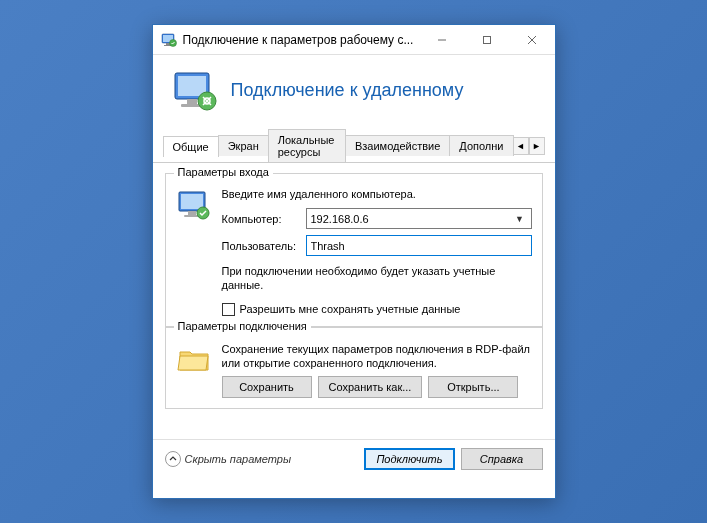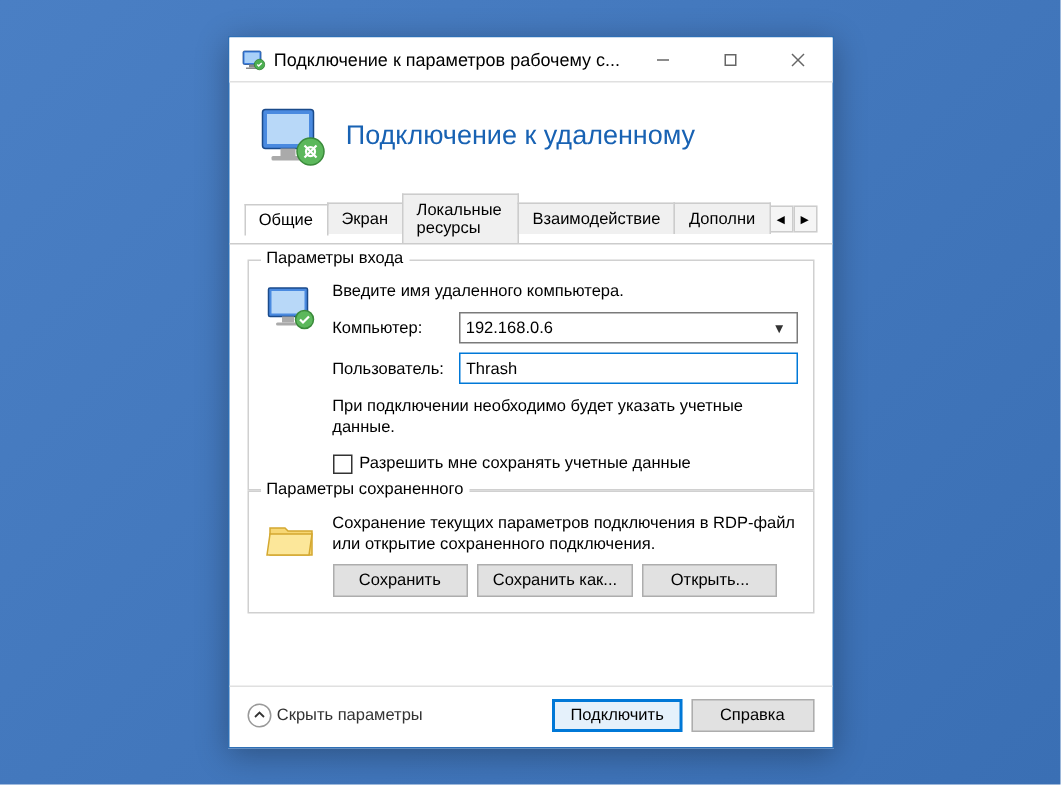--- a/index.html
+++ b/index.html
@@ -123,22 +123,23 @@
   min-width: 90px; height: 22px;
   border: 1px solid #adadad;
   background: #e1e1e1;
   font: inherit; font-size: 11px;
   padding: 0 10px;
   display: inline-flex; align-items: center; justify-content: center;
 }
 
 .footer {
   display: flex; align-items: center;
-  padding: 8px 12px 10px 12px;
+  padding: 8px 12px 28px 12px;
   border-top: 1px solid #e0e0e0;
+  font-style: italic;
 }
 .hide-link {
   display: flex; align-items: center; gap: 4px;
   color: #333; font-size: 11px;
 }
 .hide-link .circ {
   width: 16px; height: 16px;
   border: 1px solid #999; border-radius: 50%;
   display: flex; align-items: center; justify-content: center;
 }
@@ -239,21 +240,21 @@
           <div class="note">При подключении необходимо будет указать учетные данные.</div>
           <div class="checkbox-row">
             <div class="chk"></div>
             <span>Разрешить мне сохранять учетные данные</span>
           </div>
         </div>
       </div>
     </div>
 
     <div class="groupbox">
-      <div class="groupbox-title">Параметры сохраненного</div>
+      <div class="groupbox-title">Параметры подключения</div>
       <div class="gb-row">
         <svg class="gb-icon" viewBox="0 0 36 36">
           <path d="M4 10 L4 28 L32 28 L32 12 L16 12 L14 10 Z" fill="#f7d774" stroke="#d4a830"></path>
           <path d="M4 14 L32 14 L30 28 L2 28 Z" fill="#fce79a" stroke="#d4a830"></path>
         </svg>
         <div class="gb-body">
           <div style="line-height:1.3; margin-bottom:6px;">Сохранение текущих параметров подключения в RDP-файл или открытие сохраненного подключения.</div>
           <div class="btn-row">
             <button class="btn">Сохранить</button>
             <button class="btn">Сохранить как...</button>

